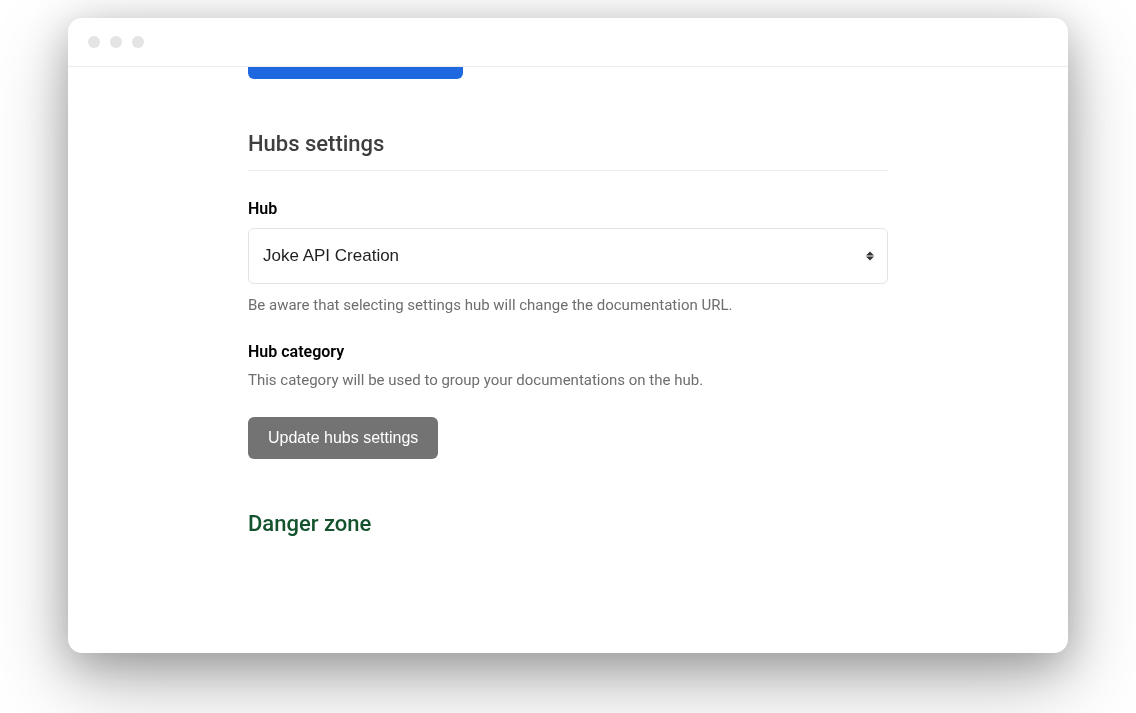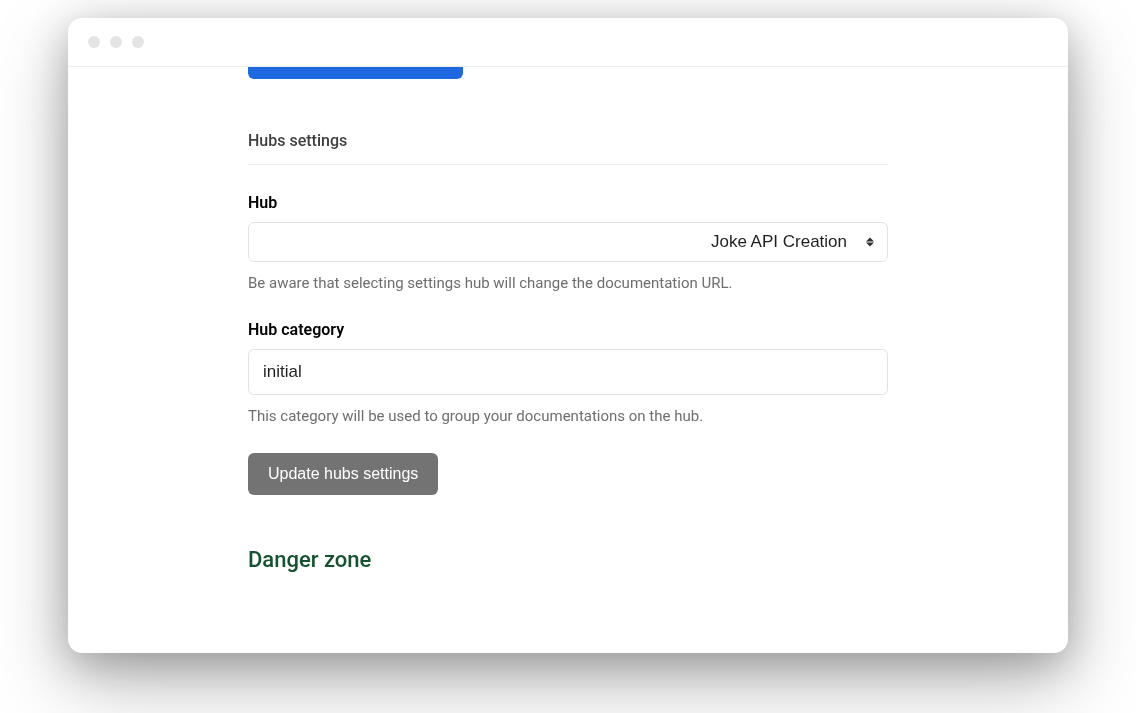--- a/index.html
+++ b/index.html
@@ -49,51 +49,50 @@
   }
   .partial-button {
     display: inline-block;
     background: #1f69e0;
     height: 12px;
     width: 215px;
     border-radius: 0 0 6px 6px;
     margin-bottom: 48px;
   }
   .section-heading {
-    font-size: 16px;
+    font-size: 22px;
     font-weight: 500;
     color: #3f3f3f;
     padding-bottom: 14px;
     border-bottom: 1px solid #ededed;
     margin-bottom: 28px;
   }
   .field-label {
     font-size: 16px;
     font-weight: 600;
     color: #000000;
     margin-bottom: 10px;
   }
   .select-wrapper {
     position: relative;
     width: 100%;
     margin-bottom: 12px;
   }
   .select-input {
     width: 100%;
-    height: 40px;
+    height: 56px;
     border: 1px solid #e2e2e2;
     border-radius: 6px;
     padding: 0 40px 0 14px;
     font-size: 17px;
     color: #1f1f1f;
     background: #fff;
     appearance: none;
     -webkit-appearance: none;
     cursor: pointer;
-    text-align: right;
   }
   .select-caret {
     position: absolute;
     right: 14px;
     top: 50%;
     transform: translateY(-50%);
     pointer-events: none;
     display: flex;
     flex-direction: column;
     gap: 1px;
@@ -160,20 +159,19 @@
     <div class="select-wrapper">
       <input type="text" class="select-input" readonly="" value="Joke API Creation" style="">
       <div class="select-caret">
         <div class="caret-up"></div>
         <div class="caret-down"></div>
       </div>
     </div>
     <div class="help-text">Be aware that selecting settings hub will change the documentation URL.</div>
 
     <div class="field-label">Hub category</div>
-    <input type="text" class="text-input" value="initial" style="">
     <div class="help-text">This category will be used to group your documentations on the hub.</div>
 
     <button class="primary-button">Update hubs settings</button>
 
     <h2 class="danger-heading">Danger zone</h2>
   </div>
 </div>
 
 </body></html>

